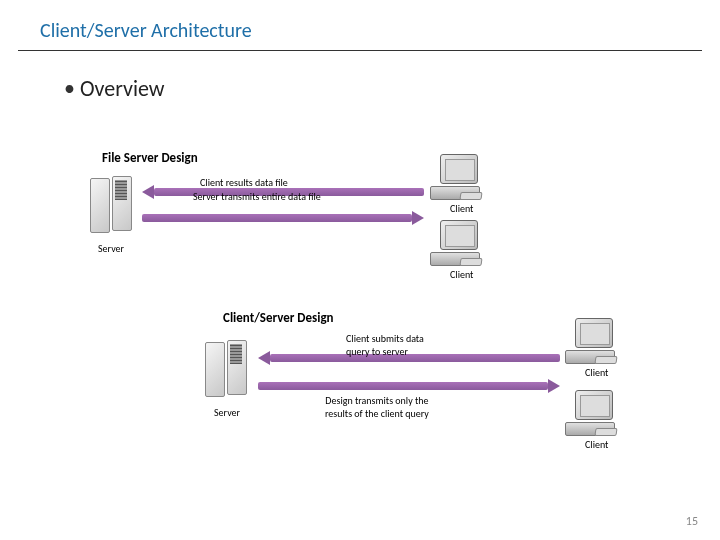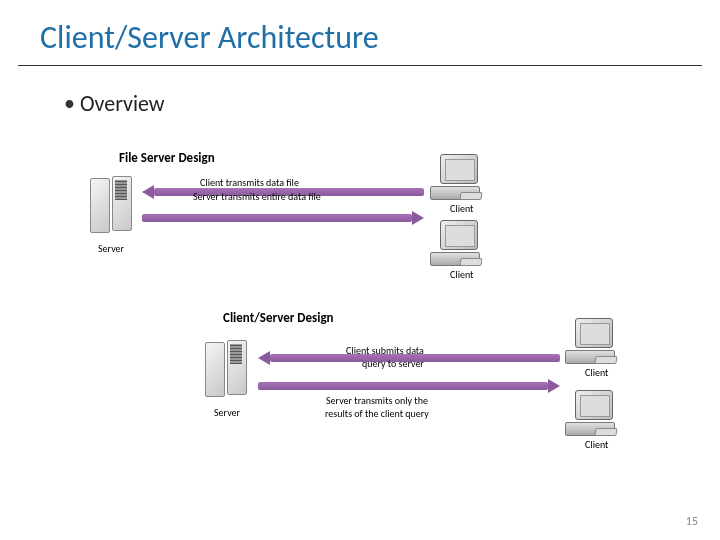--- a/index.html
+++ b/index.html
@@ -6,21 +6,21 @@
   body {
     width: 720px;
     height: 540px;
     background: #ffffff;
     font-family: Calibri, Arial, sans-serif;
     position: relative;
     overflow: hidden;
   }
   .title {
     color: #1f6fa8;
-    font-size: 32px;
+    font-size: 20px;
     font-weight: 400;
     padding: 18px 0 8px 22px;
     border-bottom: 1px solid #333;
     margin: 0 18px 0 18px;
   }
   .bullet {
     font-size: 22px;
     color: #222;
     padding: 24px 0 0 64px;
   }
@@ -141,21 +141,21 @@
   }
 </style>
 </head>
 <body>
 
 <div class="title">Client/Server Architecture</div>
 <div class="bullet">Overview</div>
 
 <div class="diagram">
 
-  <div class="section-title" style="position:absolute; left:29px; top:0;text-align:center;">File Server Design</div>
+  <div class="section-title" style="position:absolute; left:12px; top:0;text-align:center;">File Server Design</div>
 
   <div class="server" style="left:0; top:26px;">
     <div class="tower left"></div>
       <div class="tower right"></div>
       <div class="grill"></div>
   </div>
   <div class="label" style="position:absolute; left:8px; top:92px;">Server</div>
 
   <div class="client" style="left:340px; top:4px;">
     <div class="monitor"></div>
@@ -166,21 +166,21 @@
 
   <div class="client" style="left:340px; top:70px;">
     <div class="monitor"></div>
       <div class="base"></div>
       <div class="kb"></div>
   </div>
   <div class="label" style="position:absolute; left:360px; top:118px;">Client</div>
 
   <div class="arrow-bar" style="left:64px; top:38px; width:270px;"></div>
   <div class="arrow-head-left" style="left:52px; top:35px;"></div>
-  <div class="arrow-text" style="left:110px; top:26px;">Client transmits data file</div>
+  <div class="arrow-text" style="left:110px; top:26px;">Client results data file</div>
 
   <div class="arrow-bar" style="left:52px; top:64px; width:270px;"></div>
   <div class="arrow-head-right" style="left:322px; top:61px;"></div>
   <div class="arrow-text" style="left:103px; top:40px;">Server transmits entire data file</div>
 
   <div class="section-title" style="position:absolute; left:133px; top:160px;">Client/Server Design</div>
 
   <div class="server" style="left:115px; top:190px;">
     <div class="tower left"></div>
       <div class="tower right"></div>
@@ -197,27 +197,27 @@
 
   <div class="client" style="left:475px; top:240px;">
     <div class="monitor"></div>
       <div class="base"></div>
       <div class="kb"></div>
   </div>
   <div class="label" style="position:absolute; left:495px; top:288px;">Client</div>
 
   <div class="arrow-bar" style="left:180px; top:204px; width:290px;"></div>
   <div class="arrow-head-left" style="left:168px; top:201px;"></div>
-  <div style="position:absolute; left:256px; top:194px; text-align:right;">
+  <div style="position:absolute; left:256px; top:182px; text-align:left;">
     <div class="arrow-text" style="position:static;">Client submits data</div>
     <div class="arrow-text" style="position:static;">query to server</div>
   </div>
 
   <div class="arrow-bar" style="left:168px; top:232px; width:290px;"></div>
   <div class="arrow-head-right" style="left:458px; top:229px;"></div>
   <div style="position:absolute; left:235px; top:244px; text-align:center;">
-    <div class="arrow-text" style="position:static;">Server transmits only the</div>
+    <div class="arrow-text" style="position:static;">Design transmits only the</div>
     <div class="arrow-text" style="position:static;">results of the client query</div>
   </div>
 
 </div>
 
 <div class="page-num">15</div>
 
 </body></html>

